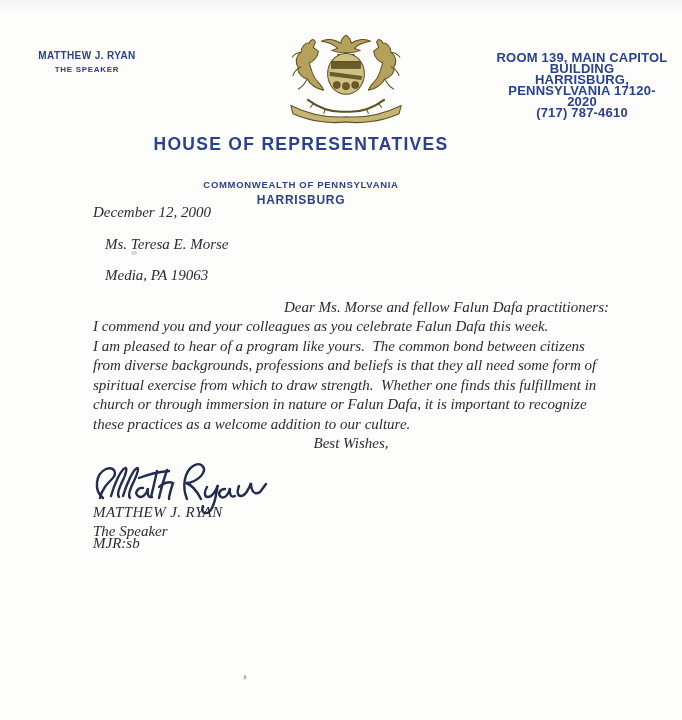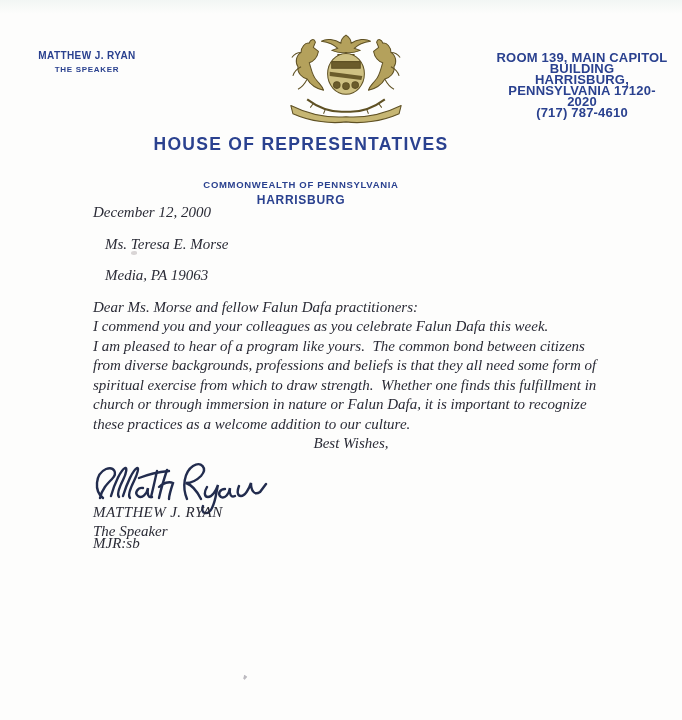--- a/index.html
+++ b/index.html
@@ -28,21 +28,21 @@
   .org-sub1 { font-size:9.5px; letter-spacing:0.7px; margin-top:24px; }
   .org-sub2 { font-size:12px; letter-spacing:0.7px; margin-top:3px; }
   
   .letter-body {
     position:absolute; left:93px; top:203px; width:516px;
     font-size:15px; line-height:19.5px;font-style:italic;
   }
   .letter-body p { margin:0; white-space:pre-wrap; }
   .date-line { margin-bottom:48px; }
   .recipient-block p { margin:12px; }
-  .salutation { margin-top:6px; }
+  .salutation { margin-top:6px;text-align:right; }
   .para { margin-top:12px; }
   .closing { margin-top:13px;text-align:center; }
   .sig-wrap { position:relative; height:78px; margin-top:2px; }
   .sig-svg { position:absolute; left:-6px; top:2px; }
   .signer-name { position:absolute; left:0; top:47px; letter-spacing:0.4px; }
   .signer-title { position:absolute; left:0; top:66px; }
   .reference { margin-top:14px; }
   .artifact-1 { position:absolute; left:131px; top:251px; width:6px; height:4px;
                 border-radius:60% 40% 50% 50%; background:#c9c3c4; opacity:.7; }
   .artifact-2 { position:absolute; left:243px; top:675px; width:4px; height:5px;

